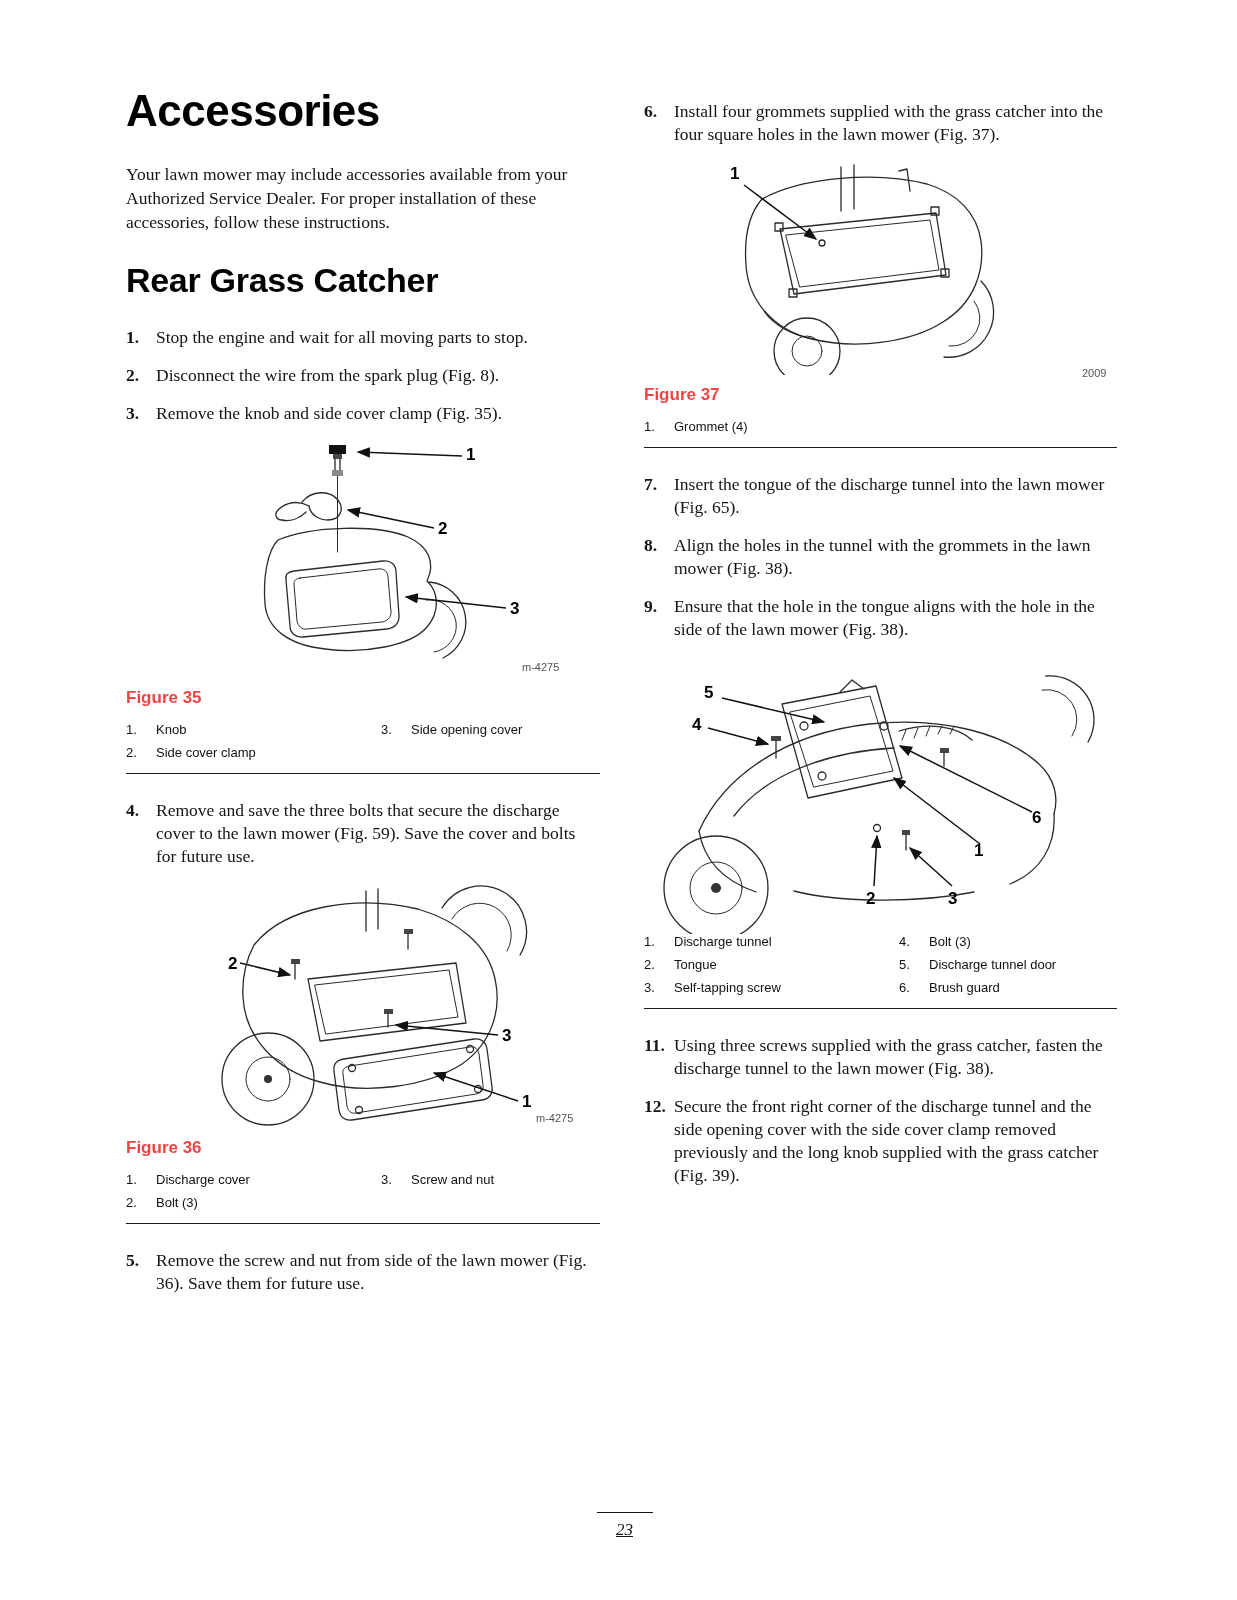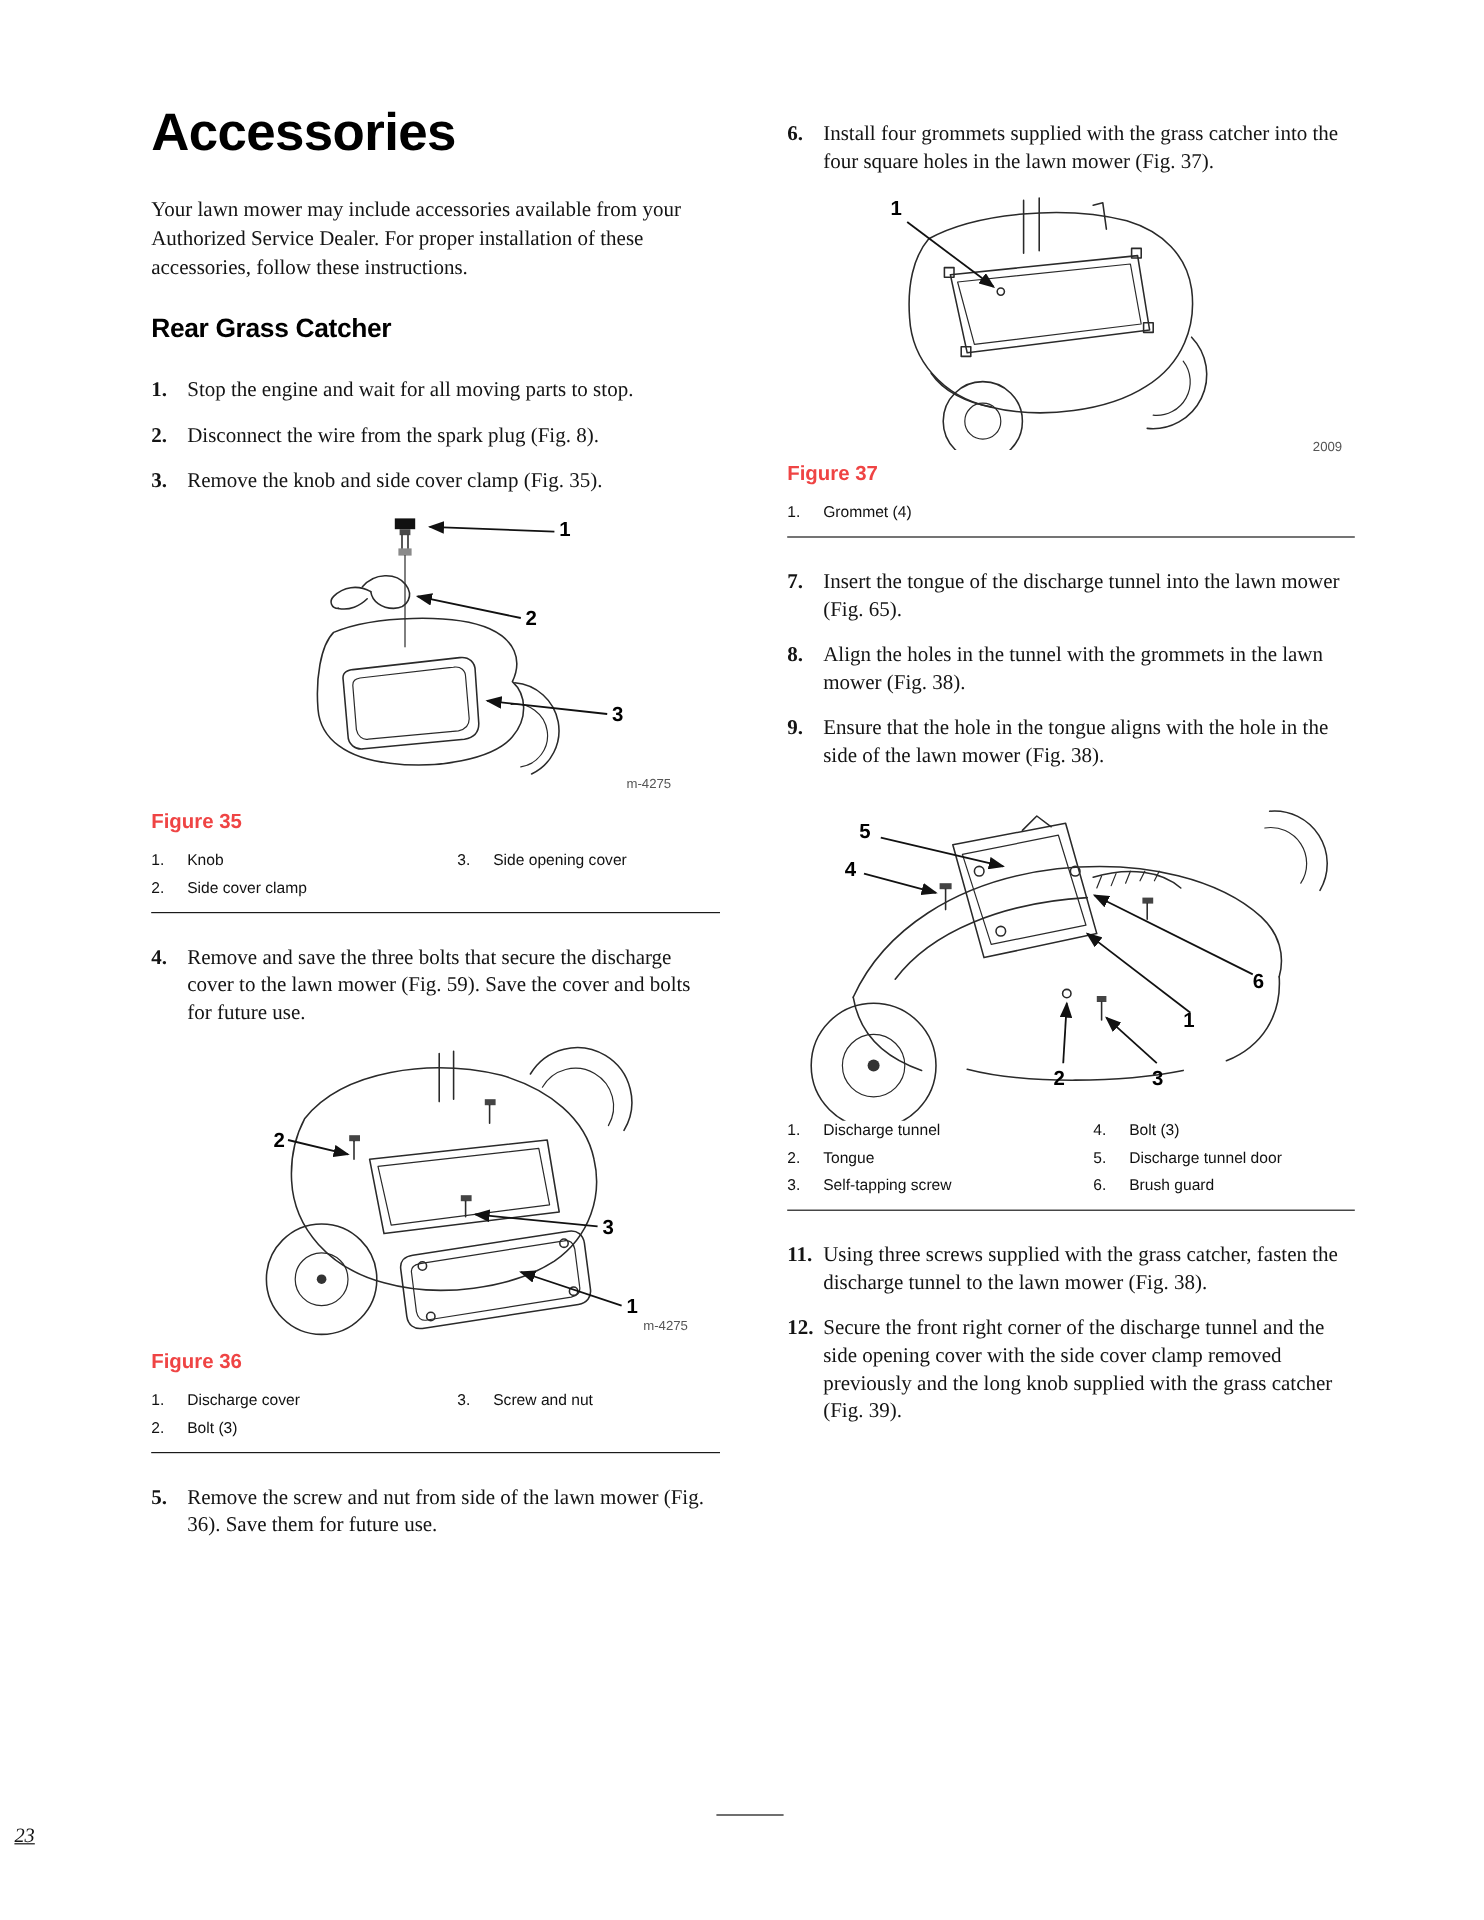--- a/index.html
+++ b/index.html
@@ -1,33 +1,33 @@
 <!DOCTYPE html>
 <html><head>
 <meta charset="utf-8">
 <style>
   * { margin:0; padding:0; box-sizing:border-box; }
   html,body { background:#ffffff; }
   .page {
     position:relative; width:1237px; height:1600px; background:#fff;
     font-family:"Liberation Serif", serif; color:#141414; overflow:hidden;
   }
-  .columns { display:flex; padding:86px 118px 0 126px; gap:56px; }
+  .columns { display:flex; padding:86px 118px 0 126px; gap:44px; }
   .col { position:relative; }
   .col-left  { flex:0 0 474px; width:474px; }
   .col-right { flex:0 0 473px; width:473px; padding-top:14px; }
 
   .doc-title {
     font-family:"Liberation Sans", sans-serif; font-weight:bold;
     font-size:44px; letter-spacing:-0.5px; margin-bottom:26px; color:#000;
   }
   .intro { font-size:17.5px; line-height:24px; margin-bottom:27px; }
   .section-heading {
     font-family:"Liberation Sans", sans-serif; font-weight:bold;
-    font-size:22px; margin-bottom:26px; color:#000; letter-spacing:-0.3px;
+    font-size:34px; margin-bottom:26px; color:#000; letter-spacing:-0.3px;
   }
   .subsection-heading {
     font-family:"Liberation Sans", sans-serif; font-weight:bold;
     font-size:21px; margin-bottom:22px; color:#000;
   }
   .step { display:flex; font-size:17.5px; line-height:23px; margin-bottom:15px; }
   .step .num { flex:0 0 30px; font-weight:bold; }
   .step .txt { flex:1; }
 
   .figure { position:relative; width:100%; }
@@ -48,21 +48,21 @@
     text-align:left; font-family:"Liberation Sans", sans-serif;
     font-weight:bold; font-size:17px; margin:10px 0 14px; color:#ef4444;
   }
   .legend {
     display:grid; grid-template-columns:30px 225px 30px 1fr;
     row-gap:7px; font-family:"Liberation Sans", sans-serif;
     font-size:13px; line-height:16px; padding-bottom:12px; color:#111;
   }
   .rule { border:0; border-top:1px solid #1a1a1a; margin:0 0 25px; }
 
-  .footer { position:absolute; left:12px; right:0; bottom:60px; text-align:left;text-decoration:underline; }
+  .footer { position:absolute; left:12px; right:0; bottom:60px; text-align:center;text-decoration:underline; }
   .footer-line { width:56px; border-top:1.5px solid #111; margin:0 auto 7px; }
   .footer-num { font-style:italic; font-size:17px; }
 </style>
 </head>
 <body>
 
 <div class="page">
   <div class="columns">
 
     <div class="col col-left">

